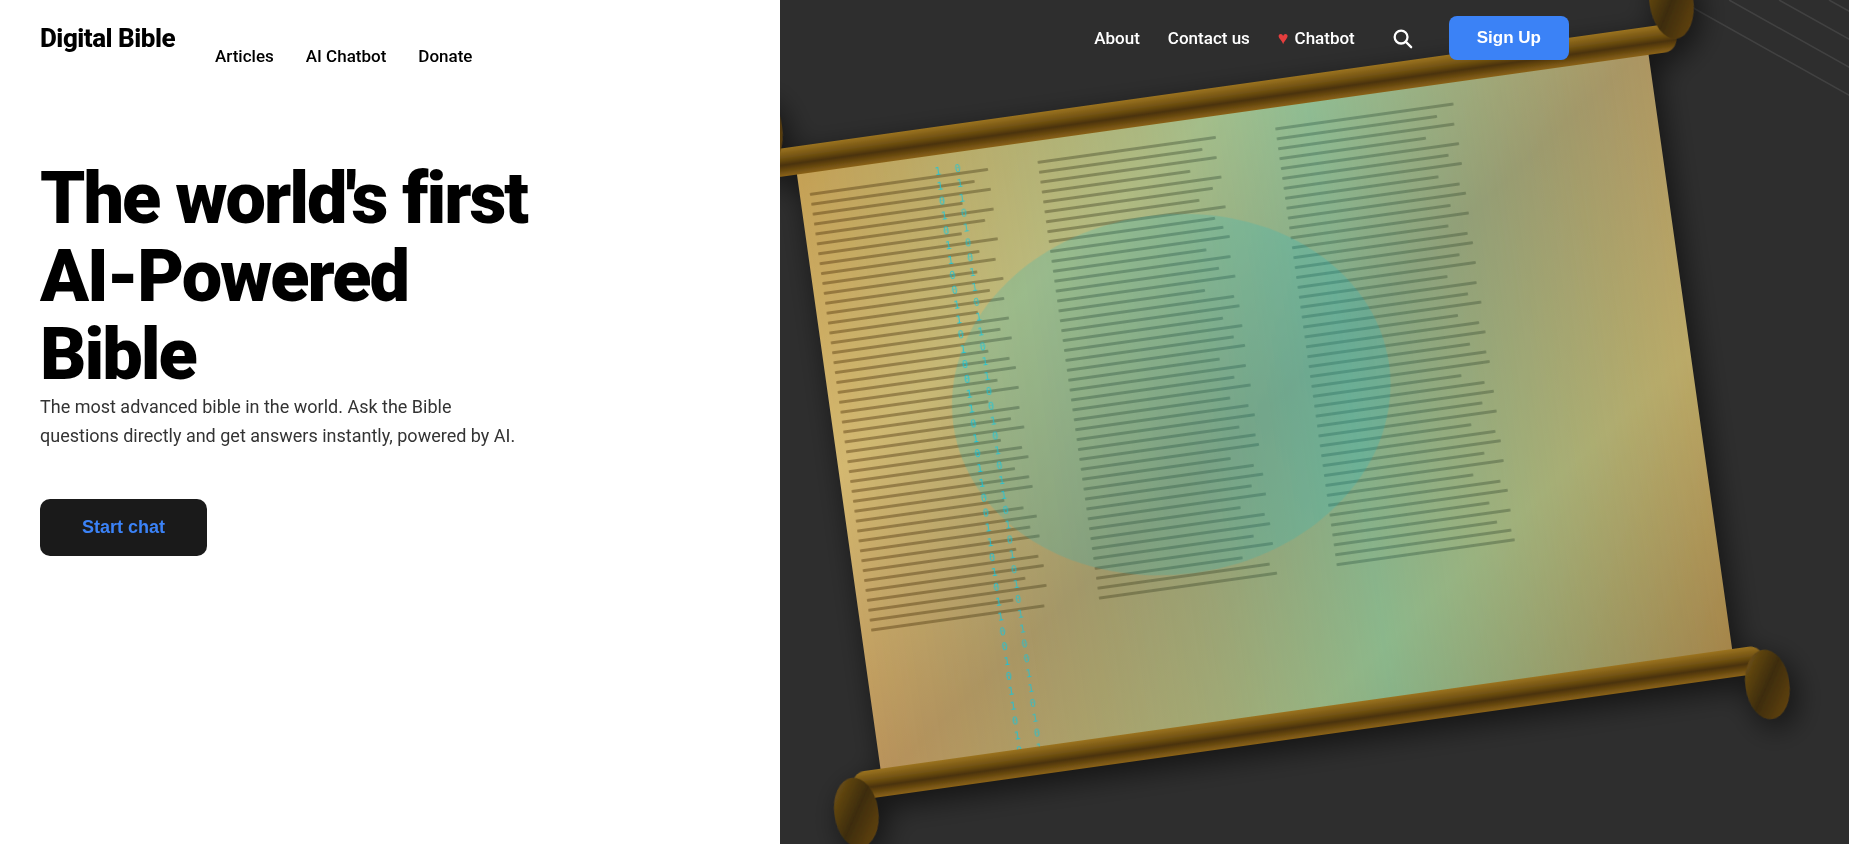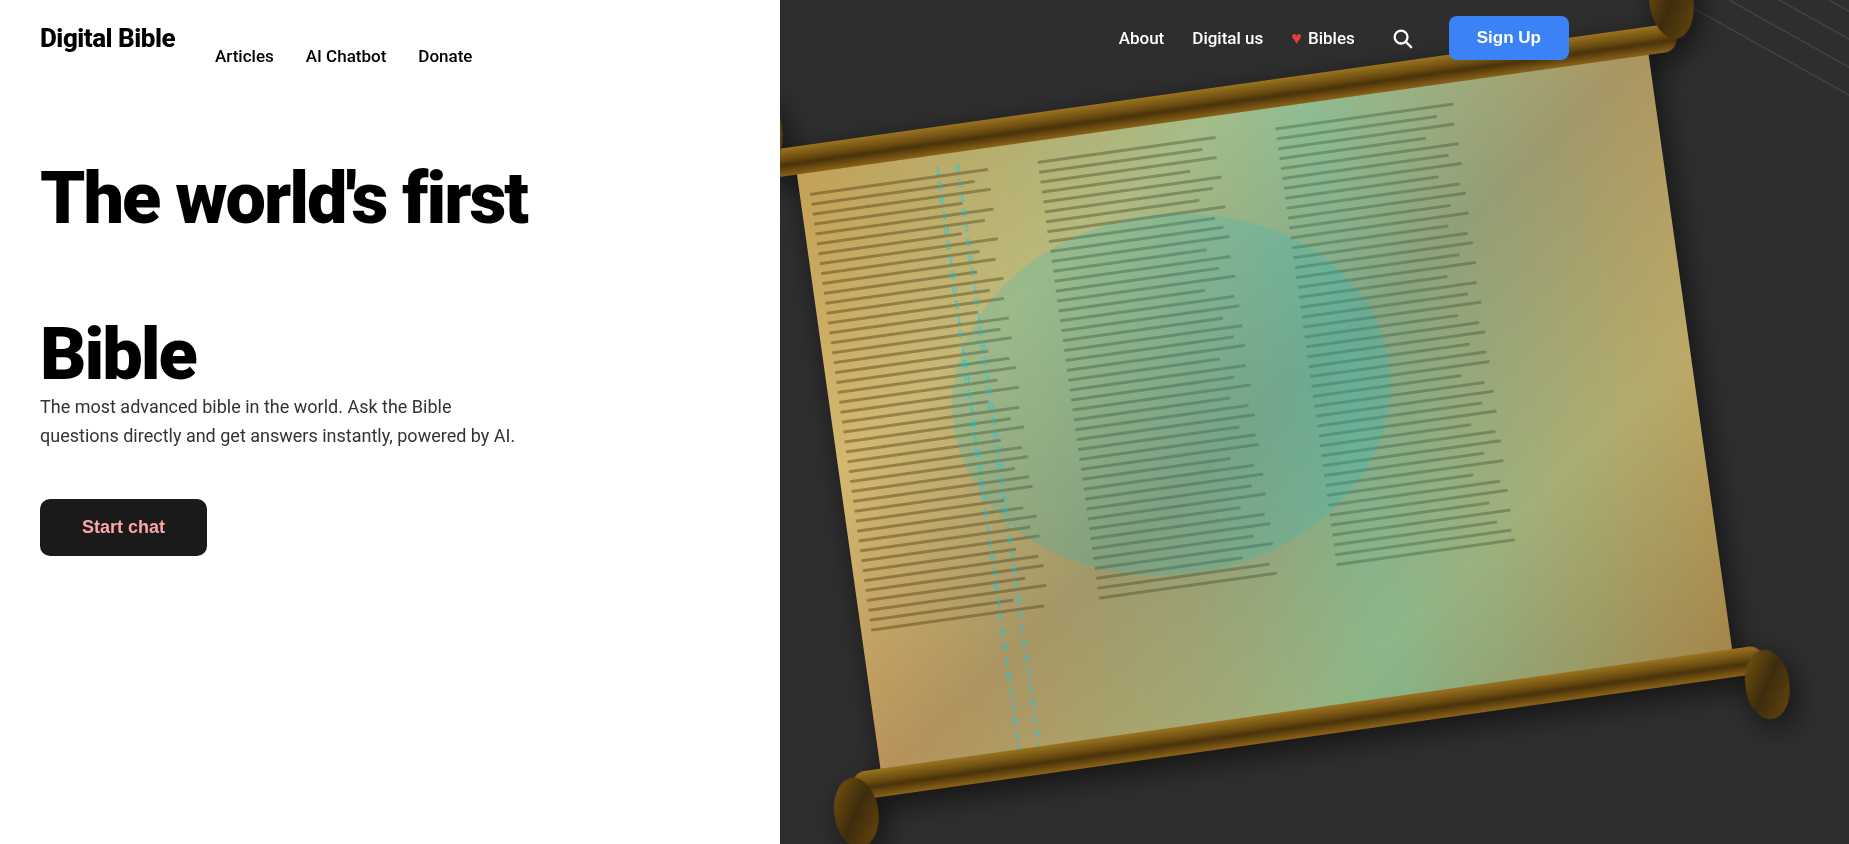--- a/index.html
+++ b/index.html
@@ -172,21 +172,21 @@
       font-size: 18px;
       font-weight: 400;
       color: #333333;
       line-height: 1.6;
       margin-bottom: 48px;
       max-width: 480px;
     }
 
     .start-chat-btn {
       background: #1a1a1a;
-      color: #fca5a5;
+      color: #3b82f6;
       border: none;
       border-radius: 10px;
       padding: 18px 42px;
       font-size: 18px;
       font-weight: 600;
       cursor: pointer;
       display: inline-block;
     }
 
     
@@ -521,39 +521,39 @@
       <div class="nav-links-left">
         <a class="nav-link">Articles</a>
         <a class="nav-link">AI Chatbot</a>
         <a class="nav-link">Donate</a>
       </div>
     </div>
 
     <div class="nav-right">
       <div class="nav-links-right">
         <a class="nav-link-white">About</a>
-        <a class="nav-link-white">Digital us</a>
+        <a class="nav-link-white">Contact us</a>
         <a class="nav-link-white donate-link">
           <span class="heart-icon">♥</span>
-          <span>Bibles</span>
+          <span>Chatbot</span>
         </a>
       </div>
       <button class="search-icon-btn">
         <svg width="22" height="22" viewBox="0 0 24 24" fill="none" stroke="white" stroke-width="2.5" stroke-linecap="round" stroke-linejoin="round">
           <circle cx="11" cy="11" r="7"></circle>
           <line x1="16.5" y1="16.5" x2="22" y2="22"></line>
         </svg>
       </button>
       <button class="signup-btn">Sign Up</button>
     </div>
   </nav>
 
   <div class="hero-content">
     <h1 class="hero-title">
       <span>The world's first</span><br>
-      <br>
+      <span>AI-Powered</span><br>
       <span>Bible</span>
     </h1>
     <p class="hero-subtitle">The most advanced bible in the world. Ask the Bible questions directly and get answers instantly, powered by AI.</p>
     <button class="start-chat-btn">Start chat</button>
   </div>
 
 </div>
 
 </body></html>

